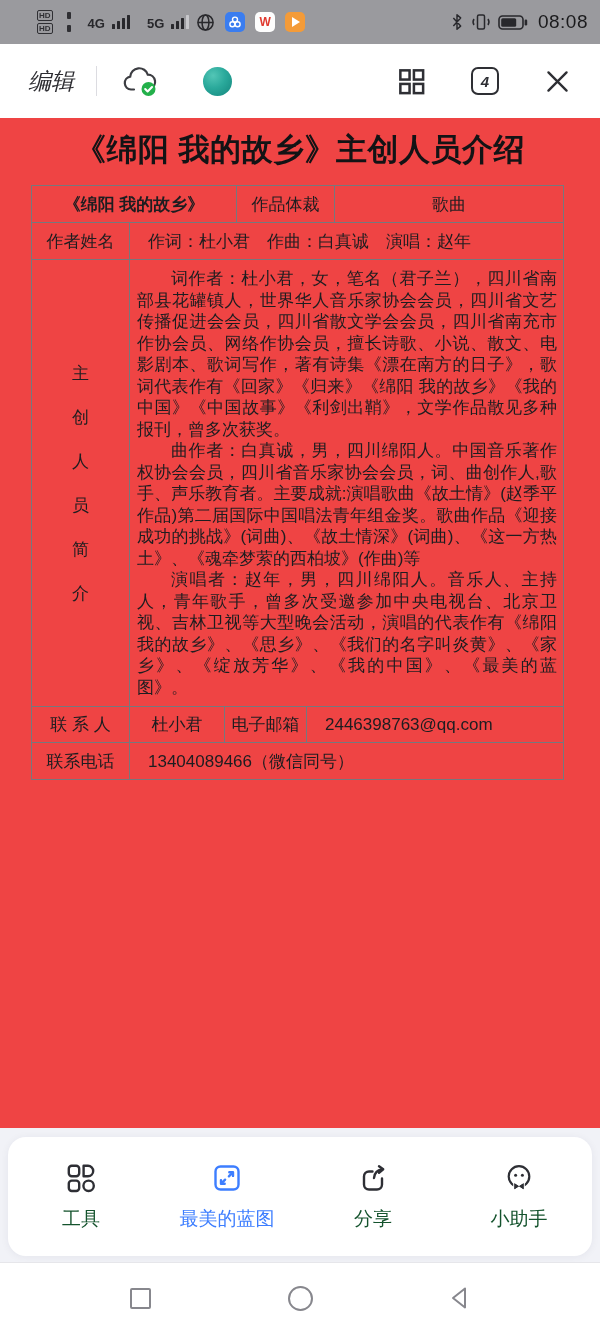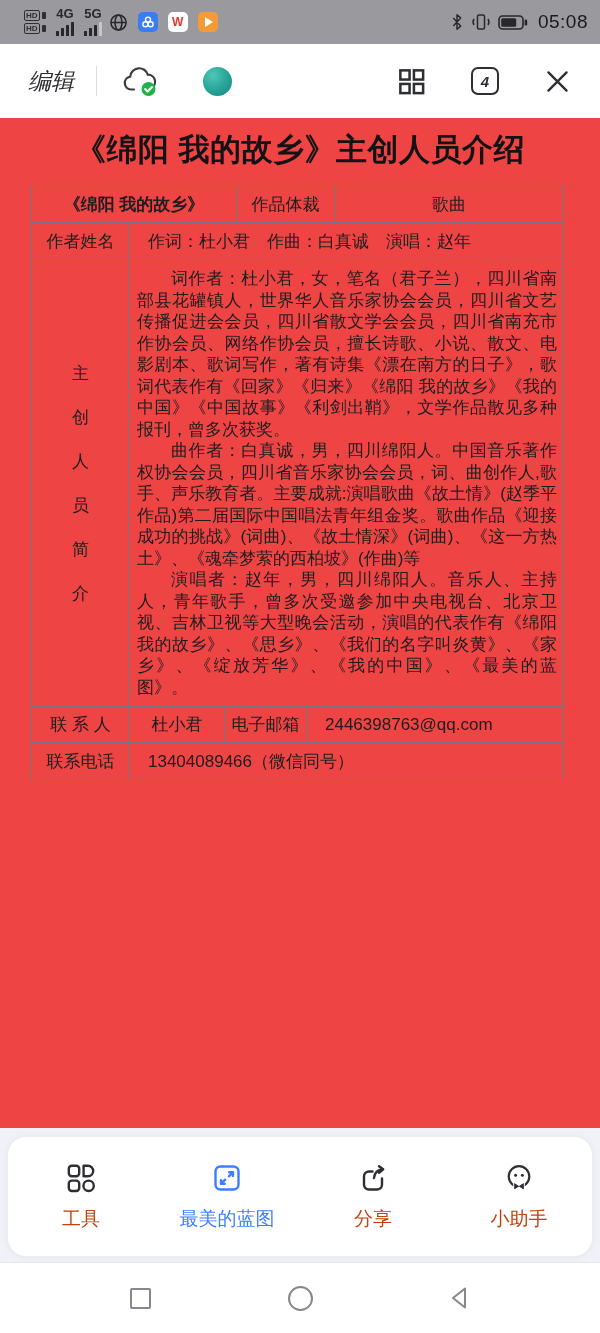--- a/index.html
+++ b/index.html
@@ -7,24 +7,24 @@
   .phone{
     position:relative;width:600px;height:1333px;overflow:hidden;background:#fff;
     font-family:"Liberation Sans","DejaVu Sans",sans-serif;color:#1d1d20;
   }
   
   .status-bar{
     position:absolute;top:0;left:0;right:0;height:44px;background:#9a9a9e;
     display:flex;align-items:center;padding:0 12px 0 24px;gap:7px;
   }
   .hd-stack{display:flex;flex-direction:column;gap:2px;}
-  .hd-badge{display:flex;align-items:center;gap:2px;}
+  .hd-badge{display:flex;align-items:center;gap:14px;margin-left:13px;}
   .hd-box{font-size:8px;font-weight:700;color:#2f2f33;border:1px solid #2f2f33;border-radius:2px;padding:0 1px;line-height:9px;}
   .hd-phone{width:4px;height:7px;background:#2f2f33;border-radius:1px;}
-  .net{display:flex;align-items:flex-end;gap:2px;margin-left:3px;flex-direction:column;}
+  .net{display:flex;align-items:flex-end;gap:7px;margin-left:10px;}
   .net-label{font-size:13px;font-weight:700;color:#28282c;line-height:13px;}
   .bars{display:flex;align-items:flex-end;gap:2px;padding-bottom:1px;}
   .bar{width:3px;background:#28282c;border-radius:0.5px;}
   .b1{height:5px}.b2{height:8px}.b3{height:11px}.b4{height:14px}
   .bar.dim{background:#c7c7cb;}
   .chip{width:20px;height:20px;border-radius:5px;display:flex;align-items:center;justify-content:center;margin-left:3px;flex:none;}
   .chip-blue{background:#3a7df0;}
   .chip-white{background:#fdfdfd;}
   .chip-orange{background:#f49b38;}
   .wps-w{font-size:12px;font-weight:800;color:#e03a2f;line-height:12px;}
@@ -60,21 +60,21 @@
   .intro-head{flex-direction:column;justify-content:center;gap:21px;}
   .intro-body{display:block;padding:8px 6px 8px 7px;}
   .intro-body p{margin:0;text-indent:34px;text-align:justify;line-height:21.5px;word-break:break-all;}
   .bold{font-weight:700;}
   
   .bottom-band{position:absolute;left:0;right:0;bottom:71px;height:134px;background:#f1f2f7;}
   .card{position:absolute;left:8px;right:8px;top:9px;bottom:6px;background:#fff;border-radius:18px;
     box-shadow:0 1px 8px rgba(40,40,60,0.06);display:flex;align-items:center;}
   .card-item{flex:1;display:flex;flex-direction:column;align-items:center;justify-content:center;gap:11px;cursor:pointer;}
   .ci-icon{width:34px;height:34px;display:flex;align-items:center;justify-content:center;}
-  .ci-label{font-size:19px;color:#c2410c;}
+  .ci-label{font-size:19px;color:#14532d;}
   .card-item.active .ci-label{color:#3d7eff;}
   
   .nav{position:absolute;left:0;right:0;bottom:0;height:71px;background:#fff;border-top:1px solid #e6e6ea;
     display:flex;align-items:center;padding:0 60px;}
   .nav-btn{flex:1;display:flex;align-items:center;justify-content:center;}
   .nav-square{width:21px;height:21px;border:2px solid #87878d;border-radius:2px;}
   .nav-circle{width:25px;height:25px;border:2px solid #87878d;border-radius:50%;}
   svg{display:block;}
 </style>
 </head>
@@ -144,21 +144,21 @@
           <path d="M17,7 c1.3,2 1.3,4 0,6"></path>
       </svg>
     </span>
     <span>
       <svg width="30" height="15" viewBox="0 0 30 15">
         <rect x="1" y="1" width="24" height="13" rx="3.5" fill="none" stroke="#28282c" stroke-width="1.6"></rect>
         <rect x="3.2" y="3.2" width="15" height="8.6" rx="1.5" fill="#28282c"></rect>
         <rect x="26.6" y="4.5" width="2.6" height="6" rx="1.2" fill="#28282c"></rect>
       </svg>
     </span>
-    <span class="time">05:08</span>
+    <span class="time">08:08</span>
   </div>
 
   <div class="toolbar">
     <span class="edit-label">编辑</span>
     <span class="tb-divider"></span>
     <span>
       <svg width="40" height="34" viewBox="0 0 40 34">
         <path d="M13,25.5 h-3 a6.5,6.5 0 0 1 -0.8,-12.9 a9,9 0 0 1 17.6,-1.9 a7.3,7.3 0 0 1 2.4,14.2" fill="none" stroke="#3c3d42" stroke-width="2.2" stroke-linecap="round"></path>
         <circle cx="27.5" cy="25" r="7" fill="#23b04a"></circle>
         <path d="M24.2,25 l2.4,2.4 l4.4,-4.4" fill="none" stroke="#fff" stroke-width="2.1" stroke-linecap="round" stroke-linejoin="round"></path>

